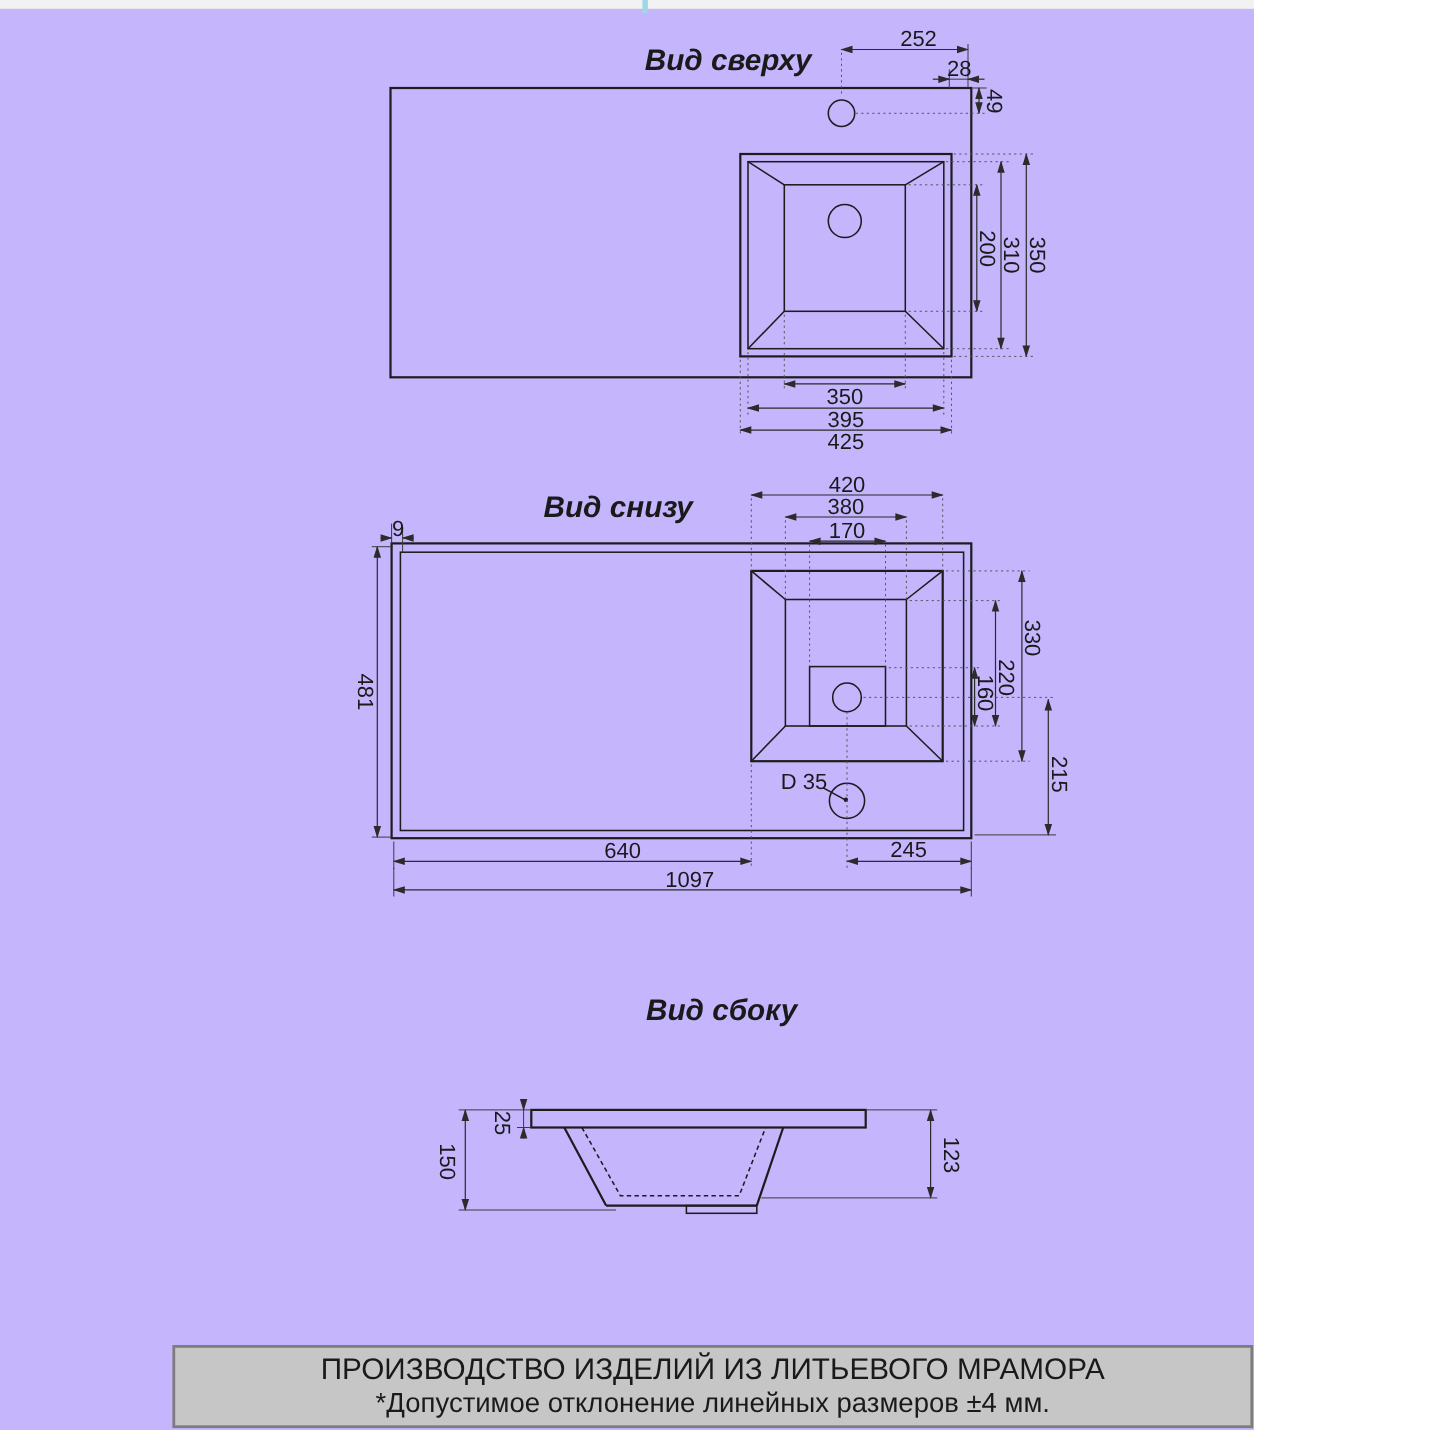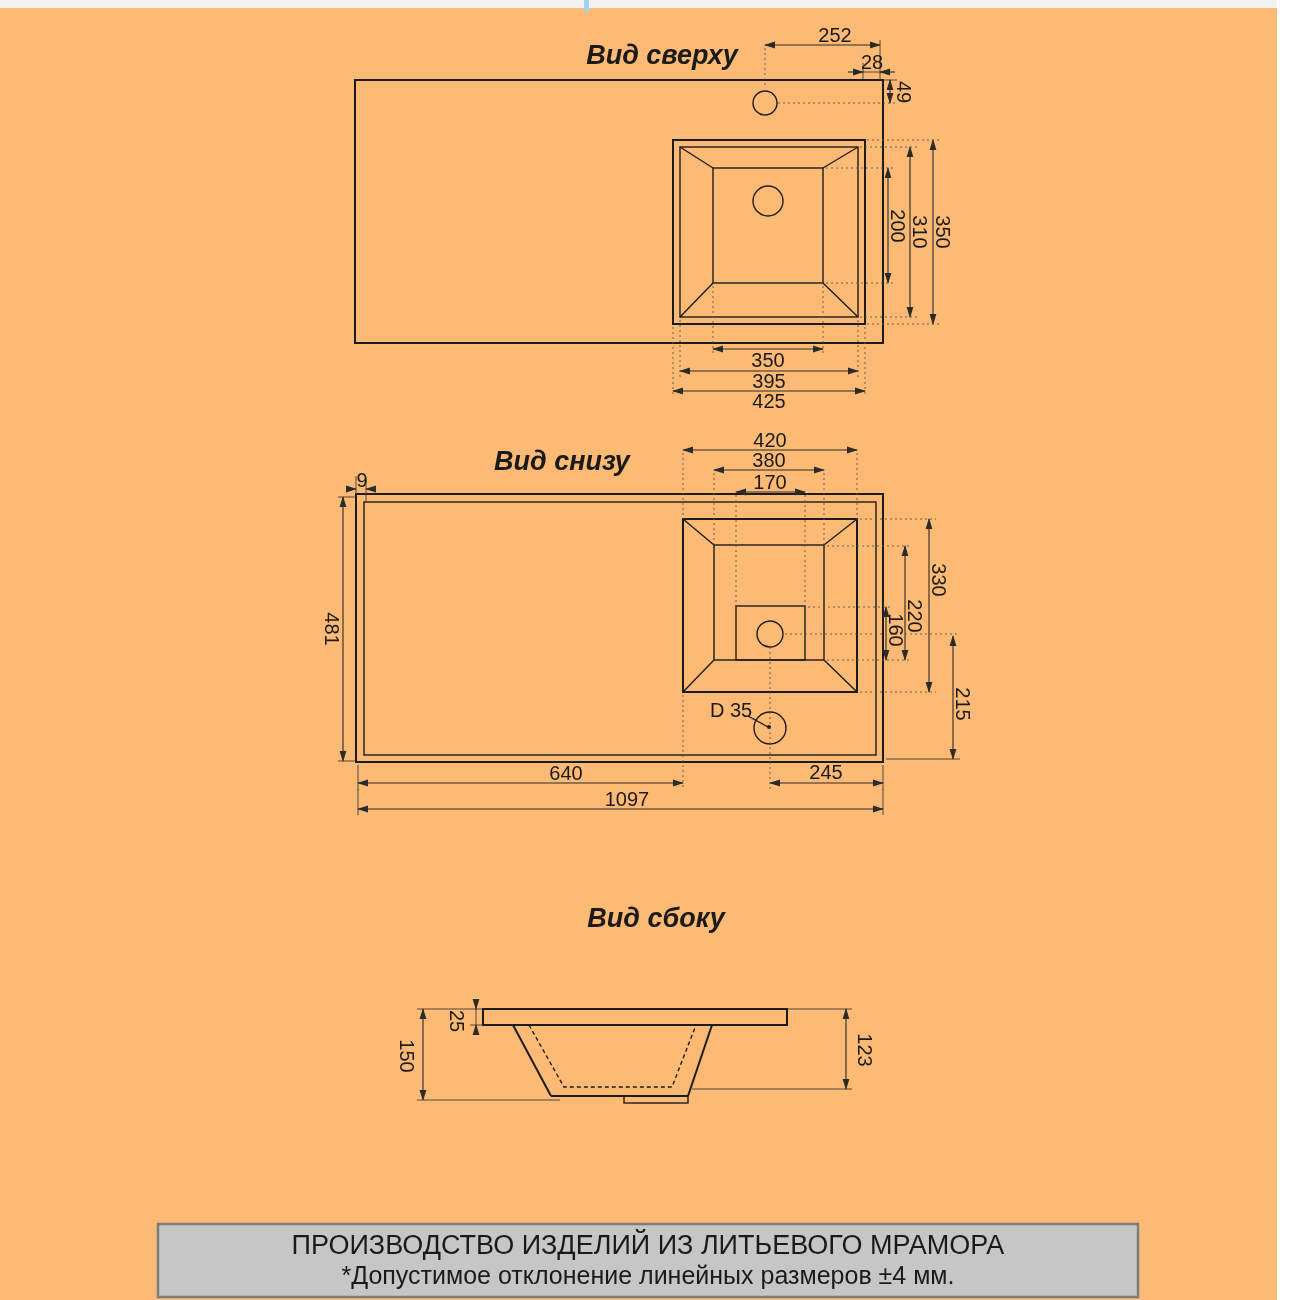--- a/index.html
+++ b/index.html
@@ -1,16 +1,16 @@
 <!DOCTYPE html>
 <html><head>
 <meta charset="utf-8">
 <style>
   html,body { margin:0; padding:0; background:#ffffff; }
-  .stage { position:relative; width:1277px; height:1300px; background:#fdba74; overflow:hidden; }
+  .stage { position:relative; width:1140px; height:1300px; background:#c4b5fd; overflow:hidden; }
   svg { display:block; }
   text { font-family:"Liberation Sans", sans-serif; fill:#1a1a1a; }
   .dimtext { font-size:20px; }
   .title   { font-size:27px; font-weight:bold; font-style:italic; }
   .footer1 { font-size:27px; }
   .footer2 { font-size:25px; }
   .outline { fill:none; stroke:#1c1c1c; stroke-width:2; }
   .thin    { fill:none; stroke:#1c1c1c; stroke-width:1.4; }
   .dashed  { stroke-dasharray:4 3; }
   .dim  { fill:none; stroke:#2b2b2b; stroke-width:1.1; marker-start:url(#arr); marker-end:url(#arr); }

